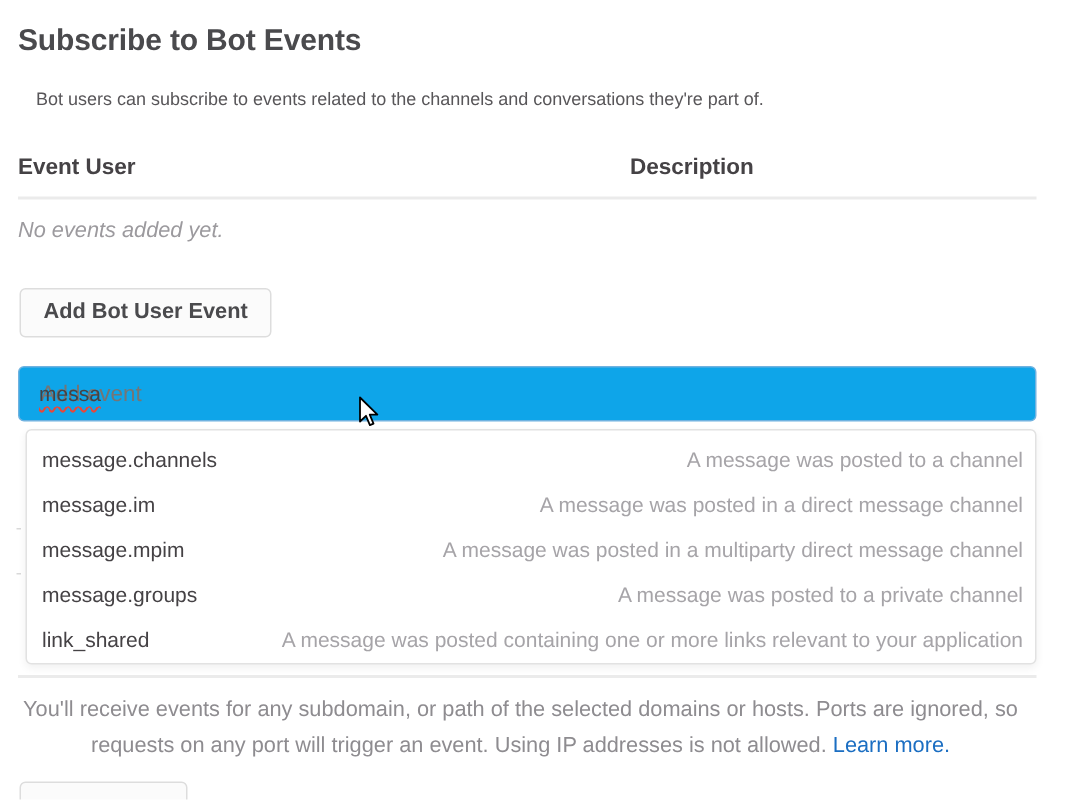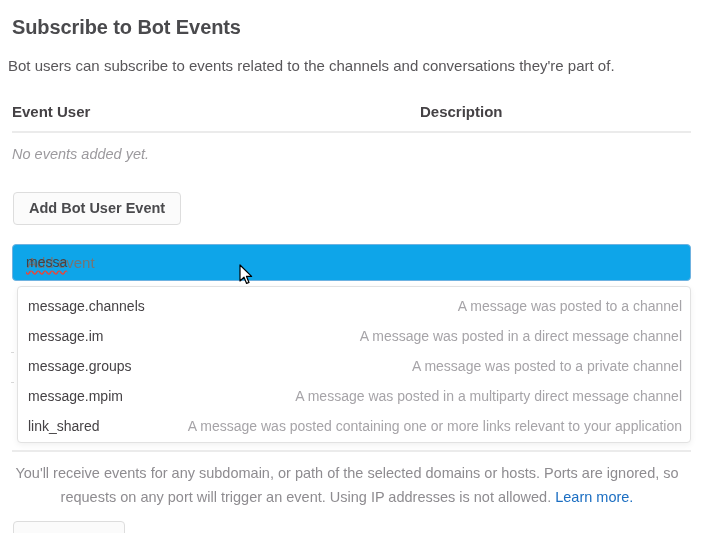--- a/index.html
+++ b/index.html
@@ -29,23 +29,23 @@
     left: 12px;
     top: 16px;
     font-size: 20px;
     font-weight: bold;
     color: #4a4a4d;
     letter-spacing: -0.1px;
   }
 
   .section-desc {
     position: absolute;
-    left: 8px;
+    left: 24px;
     top: 56px;
-    font-size: 15px;
+    font-size: 12px;
     color: #585659;
     line-height: 20px;
   }
 
   
   .table-head {
     position: absolute;
     left: 12px;
     top: 103px;
     width: 679px;
@@ -238,26 +238,26 @@
   <div class="dropdown">
     <div class="dd-row">
       <span class="dd-name">message.channels</span>
       <span class="dd-desc">A message was posted to a channel</span>
     </div>
     <div class="dd-row">
       <span class="dd-name">message.im</span>
       <span class="dd-desc">A message was posted in a direct message channel</span>
     </div>
     <div class="dd-row">
+      <span class="dd-name">message.mpim</span>
+      <span class="dd-desc">A message was posted in a multiparty direct message channel</span>
+    </div>
+    <div class="dd-row">
       <span class="dd-name">message.groups</span>
       <span class="dd-desc">A message was posted to a private channel</span>
-    </div>
-    <div class="dd-row">
-      <span class="dd-name">message.mpim</span>
-      <span class="dd-desc">A message was posted in a multiparty direct message channel</span>
     </div>
     <div class="dd-row">
       <span class="dd-name">link_shared</span>
       <span class="dd-desc">A message was posted containing one or more links relevant to your application</span>
     </div>
   </div>
 
   <div class="divider divider-bottom"></div>
 
   <div class="help-text"><span>You'll receive events for any subdomain, or path of the selected domains or hosts. Ports are ignored, so requests on any port will trigger an event. Using IP addresses is not allowed. </span><a class="help-link" href="#">Learn more.</a></div>

